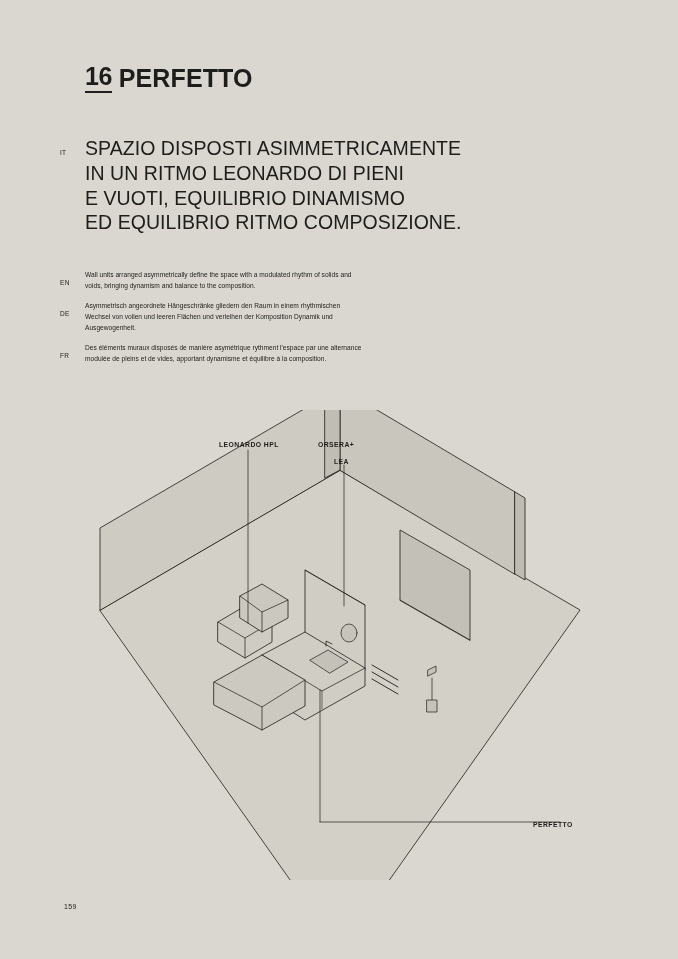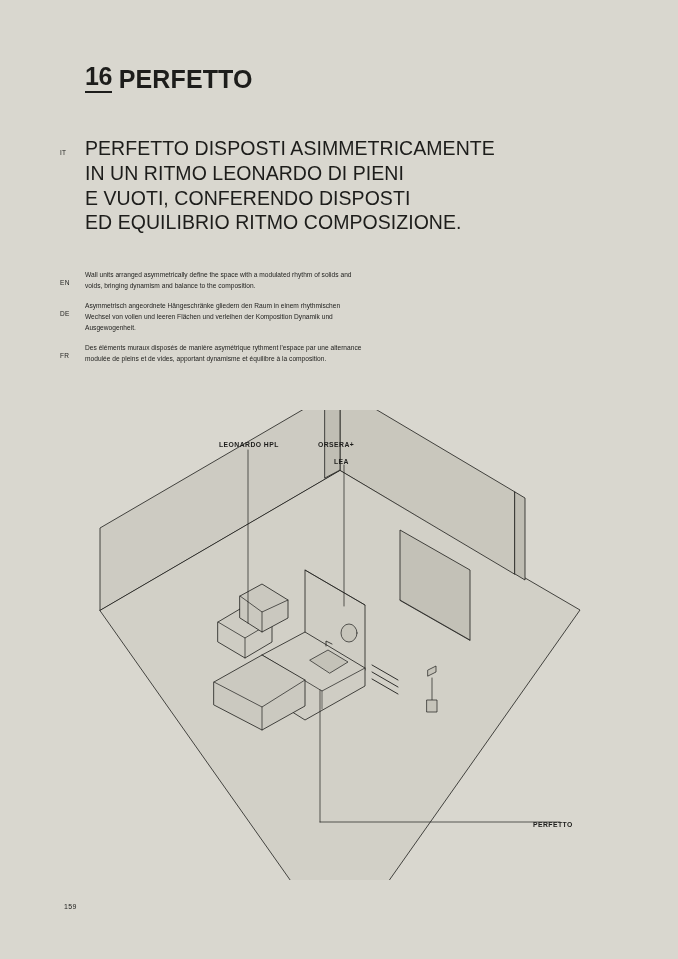--- a/index.html
+++ b/index.html
@@ -19,21 +19,21 @@
     position: absolute;
     inset: 0;
   }
 
   
   .header {
     position: absolute;
     left: 85px;
     top: 62px;
     display: flex;
-    align-items: flex-end;
+    align-items: center;
     gap: 7px;
   }
   .chapter-num {
     font-size: 25px;
     font-weight: bold;
     letter-spacing: -0.5px;
     border-bottom: 2px solid #1d1d1b;
     line-height: 1.12;
     padding-bottom: 1px;
   }
@@ -139,23 +139,23 @@
     <span class="chapter-num">16</span>
     <span class="chapter-title">PERFETTO</span>
   </div>
 
   <div class="statement-block">
     <div class="statement-row">
       <div class="lang-col">
         <span class="lang-tag">IT</span>
       </div>
       <div class="statement-text">
-        <div>PERFETTO DISPOSTI ASIMMETRICAMENTE</div>
+        <div>SPAZIO DISPOSTI ASIMMETRICAMENTE</div>
         <div>IN UN RITMO LEONARDO DI PIENI</div>
-        <div>E VUOTI, CONFERENDO DISPOSTI</div>
+        <div>E VUOTI, EQUILIBRIO DINAMISMO</div>
         <div>ED EQUILIBRIO RITMO COMPOSIZIONE.</div>
       </div>
     </div>
   </div>
 
   <div class="translations">
     <div class="trans-row">
       <div class="lang-col">
         <span class="lang-tag">EN</span>
       </div>

